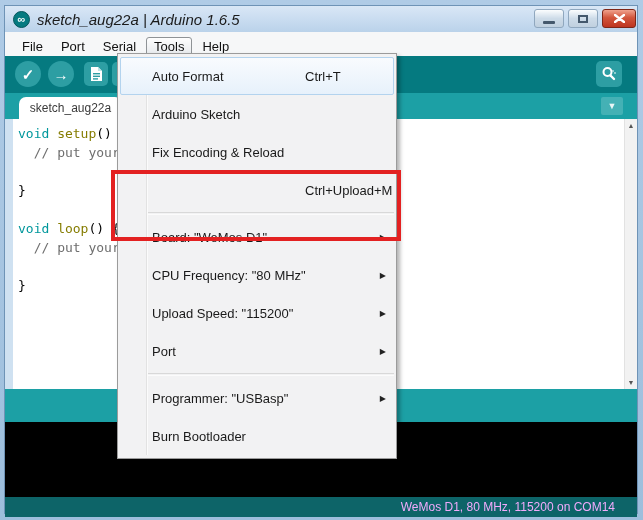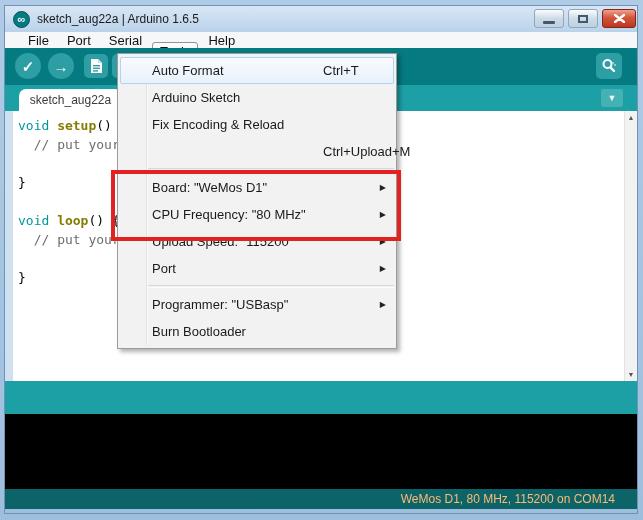--- a/index.html
+++ b/index.html
@@ -3,30 +3,30 @@
 <meta charset="utf-8">
 <style>
   html,body{margin:0;padding:0;}
   body{width:643px;height:520px;font-family:"Liberation Sans",sans-serif;background:#9FC0DE;position:relative;overflow:hidden;}
   .page{position:absolute;left:0;top:0;width:643px;height:520px;background:linear-gradient(#AFCBE6,#9DBEDC);}
   .window{position:absolute;left:5px;top:6px;width:632px;height:507px;display:flex;flex-direction:column;box-shadow:0 0 0 1px #6E93B6;}
 
   
   .titlebar{height:26px;background:linear-gradient(#D9E7F6,#BAD2EA);display:flex;align-items:center;position:relative;flex:0 0 auto;}
   .appicon{width:17px;height:17px;border-radius:50%;background:var(--toolbar,#057A80);color:#fff;display:flex;align-items:center;justify-content:center;font-size:11px;font-weight:bold;margin:0 7px 0 8px;border:1px solid #04565B;box-sizing:border-box;}
-  .title{font-size:12px;color:#1B1B1B;}
+  .title{font-size:15px;color:#1B1B1B;font-style:italic;}
   .winbtns{position:absolute;right:1px;top:3px;display:flex;gap:4px;}
   .wbtn{width:30px;height:19px;border-radius:3px;border:1px solid #8FA7BE;box-sizing:border-box;display:flex;align-items:center;justify-content:center;cursor:default;}
   .wbtn.minmax{background:linear-gradient(#FBFDFE,#CDDBE8 50%,#C0D0DF);}
   .wbtn.close{width:34px;background:linear-gradient(#F0A28D,#D2563C 45%,#BE3520);border-color:#7E2617;}
   .glyph-min{width:12px;height:3px;background:#44586C;border-radius:1px;margin-top:7px;}
   .glyph-max{width:10px;height:8px;border:2px solid #44586C;box-sizing:border-box;background:transparent;}
 
   
-  .menubar{height:16px;background:#F6F7F8;display:flex;align-items:center;padding-left:15px;font-size:13px;color:#111;flex:0 0 auto;}
+  .menubar{height:24px;background:#F6F7F8;display:flex;align-items:flex-end;padding-left:9px;font-size:13px;color:#111;flex:0 0 auto;}
   .mitem{padding:1px 7px;margin-right:2px;border:1px solid transparent;border-radius:3px;}
   .mitem.active{border-color:#8F9396;background:linear-gradient(#FEFEFE,#E6E9EC);margin-top:23px;}
 
   
   .toolbar{height:37px;background:var(--toolbar,#057A80);position:relative;flex:0 0 auto;}
   .tbtn{position:absolute;background:var(--accent_button,#2D9EA3);display:flex;align-items:center;justify-content:center;color:#fff;}
   .tbtn.circle{width:26px;height:26px;border-radius:50%;top:5px;}
   .tbtn.square{width:24px;height:24px;border-radius:5px;top:6px;}
   .icon-glyph{font-size:15px;font-weight:bold;line-height:1;}
 
@@ -34,40 +34,40 @@
   .tabstrip{height:26px;background:var(--tabstrip,#1CA0A5);position:relative;flex:0 0 auto;}
   .tab{position:absolute;left:14px;top:4px;width:103px;height:22px;background:#FFFFFF;border-radius:7px 7px 0 0;display:flex;align-items:center;justify-content:center;font-size:12px;color:#3A3A3A;}
   .tabdrop{position:absolute;right:14px;top:4px;width:22px;height:18px;background:rgba(255,255,255,.18);border-radius:2px;display:flex;align-items:center;justify-content:center;color:#E8F6F6;font-size:9px;}
 
   
   .editor{flex:0 0 270px;background:#FFFFFF;position:relative;}
   .gutter{position:absolute;left:0;top:0;bottom:0;width:8px;background:#CFE1F1;}
   .code{position:absolute;left:8px;top:0;right:13px;bottom:0;padding:5px 0 0 5px;font-family:"DejaVu Sans Mono",monospace;font-size:13px;line-height:19px;white-space:pre;}
   .cline{height:19px;}
   .kw{color:var(--keyword,#00979C);}
-  .fn{color:var(--function,#857C00);font-weight:bold;}
+  .fn{color:var(--function,#857C00);}
   .cm{color:var(--comment,#6E6E6E);}
   .pl{color:#000;}
   .vscroll{position:absolute;right:0;top:0;bottom:0;width:13px;background:#F2F2F2;border-left:1px solid #E2E2E2;box-sizing:border-box;}
   .sarrow{position:absolute;left:0;right:0;text-align:center;font-size:7px;color:#555;}
   .sarrow.up{top:3px;}
   .sarrow.down{bottom:3px;}
 
   
   .msgstrip{flex:0 0 33px;background:var(--tabstrip,#1CA0A5);}
   .console{flex:0 0 75px;background:var(--console,#000000);}
-  .statusbar{flex:0 0 20px;background:var(--statusbar,#0D6468);display:flex;align-items:center;justify-content:flex-end;padding-right:22px;font-size:12px;color:#fdba74;}
+  .statusbar{flex:0 0 20px;background:var(--statusbar,#0D6468);display:flex;align-items:center;justify-content:flex-end;padding-right:22px;font-size:12px;color:#f0abfc;}
 
   
   .toolsmenu{position:absolute;left:117px;top:53px;width:280px;background:#F2F2F3;border:1px solid #9B9B9B;box-sizing:border-box;padding:3px 0;z-index:10;box-shadow:3px 3px 4px rgba(0,0,0,.3);}
   .toolsmenu:before{content:"";position:absolute;left:28px;top:3px;bottom:3px;width:1px;background:#E2E2E2;box-shadow:1px 0 0 #FBFBFB;}
-  .mrow{position:relative;height:27px;display:flex;align-items:center;font-size:13px;color:#1A1A1A;margin:0 2px;border:1px solid transparent;border-radius:2px;box-sizing:border-box;}
+  .mrow{position:relative;height:38px;display:flex;align-items:center;font-size:13px;color:#1A1A1A;margin:0 2px;border:1px solid transparent;border-radius:2px;box-sizing:border-box;}
   .mrow.hl{border-color:#B3D3EE;background:linear-gradient(#F9FBFE,#E7F1FB);}
   .mlabel{padding-left:31px;}
-  .mshort{position:absolute;left:202px;}
+  .mshort{position:absolute;left:184px;}
   .marrow{position:absolute;right:7px;font-size:8px;color:#222;}
   .msep{height:1px;border-top:1px solid #D8D8D8;border-bottom:1px solid #FBFBFB;margin:3px 2px 3px 30px;}
 
   
   .redbox{position:absolute;left:111px;top:170px;width:290px;height:71px;border:4px solid var(--red_highlight,#E32121);box-sizing:border-box;z-index:11;pointer-events:none;}
 
   svg{display:block;}
 </style>
 </head>
 <body>

